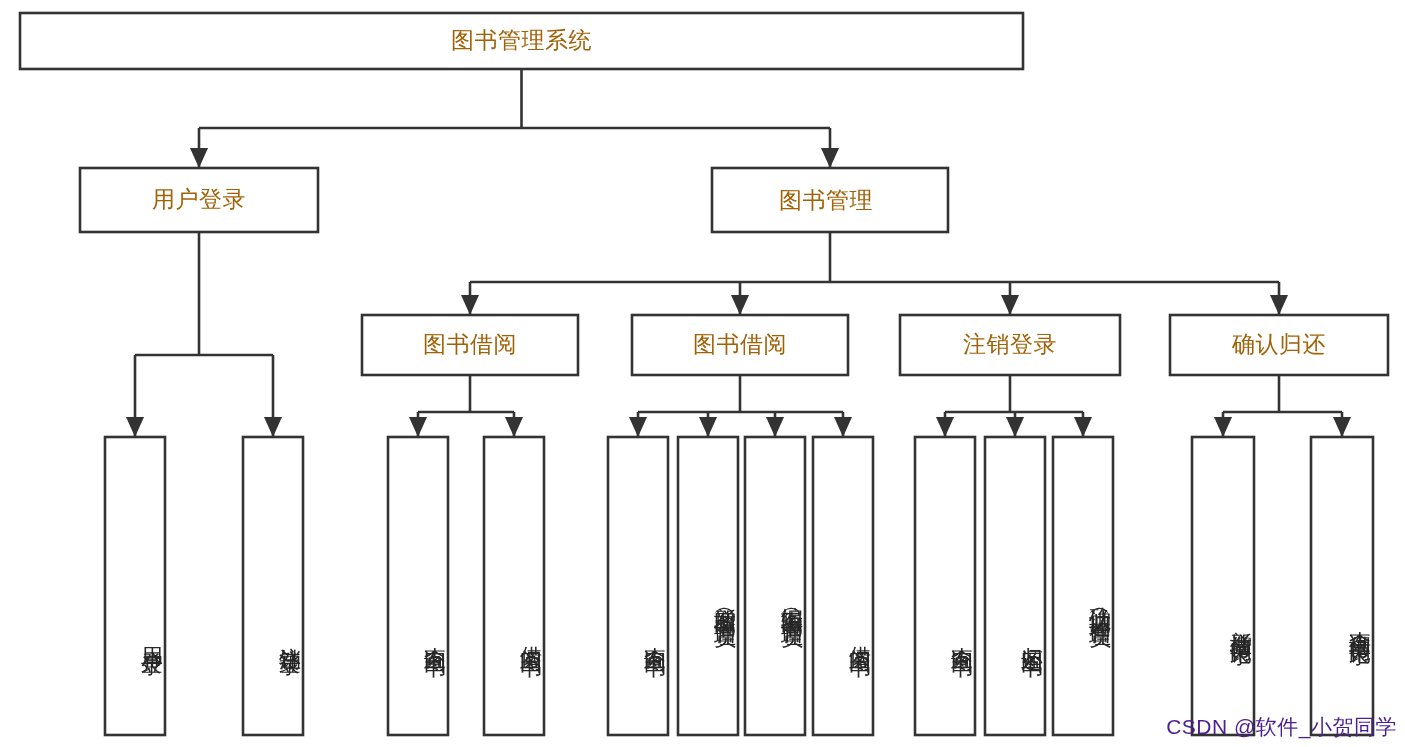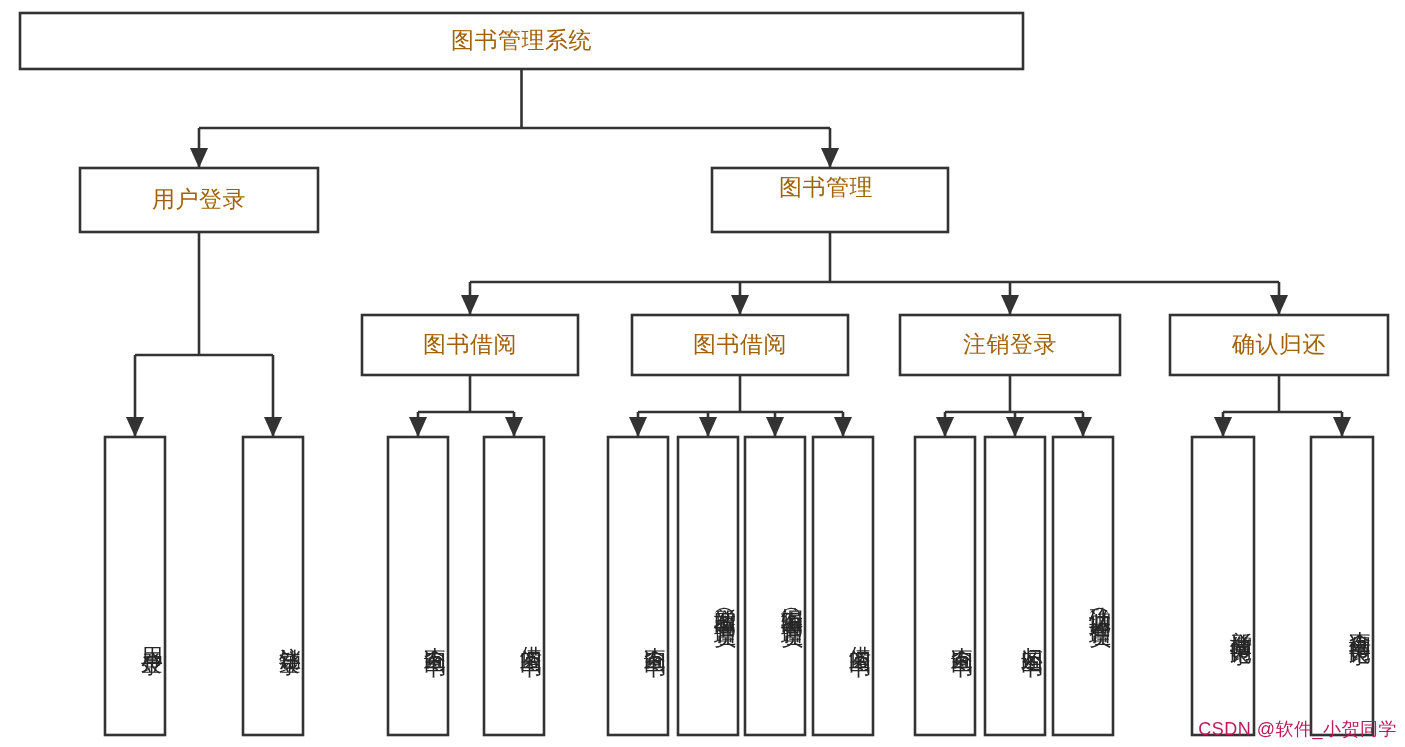--- a/index.html
+++ b/index.html
@@ -73,22 +73,22 @@
     white-space: nowrap;
   }
   .leaf-hit {
     position: absolute;
     background: transparent;
   }
   .watermark {
     position: absolute;
     right: 8px;
     bottom: 6px;
-    color: #be185d;
-    font-size: 18px;
+    color: #4c1d95;
+    font-size: 21px;
     letter-spacing: 0.5px;
     font-family: "Liberation Sans", "DejaVu Sans", sans-serif;
     white-space: nowrap;
     user-select: none;
     margin-top: 12px;
   }
 </style>
 </head>
 <body>
 
@@ -165,21 +165,21 @@
       <rect x="985" y="437" width="60" height="298" class="node-rect"></rect>
       <rect x="1053" y="437" width="60" height="298" class="node-rect"></rect>
       <rect x="1192" y="437" width="62" height="298" class="node-rect"></rect>
       <rect x="1311" y="437" width="62" height="298" class="node-rect"></rect>
     </svg>
   <div id="label-layer">
       <div class="node-label-h" style="left: 20px; top: 13px; width: 1003px; height: 56px;">图书管理系统</div>
       <div class="leaf-hit" style="left: 20px; top: 13px; width: 1003px; height: 56px;"></div>
       <div class="node-label-h" style="left: 80px; top: 168px; width: 238px; height: 64px;">用户登录</div>
       <div class="leaf-hit" style="left: 80px; top: 168px; width: 238px; height: 64px;"></div>
-      <div class="node-label-h" style="left: 712px; top: 156px; width: 228px; height: 64px;">图书管理</div>
+      <div class="node-label-h" style="left: 712px; top: 169px; width: 228px; height: 64px;">图书管理</div>
       <div class="leaf-hit" style="left: 712px; top: 168px; width: 236px; height: 64px;"></div>
       <div class="node-label-h" style="left: 362px; top: 315px; width: 216px; height: 60px;">图书借阅</div>
       <div class="leaf-hit" style="left: 362px; top: 315px; width: 216px; height: 60px;"></div>
       <div class="node-label-h" style="left: 632px; top: 315px; width: 216px; height: 60px; border-radius: 16px;">图书借阅</div>
       <div class="leaf-hit" style="left: 632px; top: 315px; width: 216px; height: 60px;"></div>
       <div class="node-label-h" style="left: 900px; top: 315px; width: 220px; height: 60px;">注销登录</div>
       <div class="leaf-hit" style="left: 900px; top: 315px; width: 220px; height: 60px;"></div>
       <div class="node-label-h" style="left: 1170px; top: 315px; width: 218px; height: 60px;">确认归还</div>
       <div class="leaf-hit" style="left: 1170px; top: 315px; width: 218px; height: 60px;"></div>
       <div class="node-label-v" style="left: 105px; top: 437px; width: 60px; height: 298px; padding-top: 97px; box-sizing: border-box;">用户登录</div>

